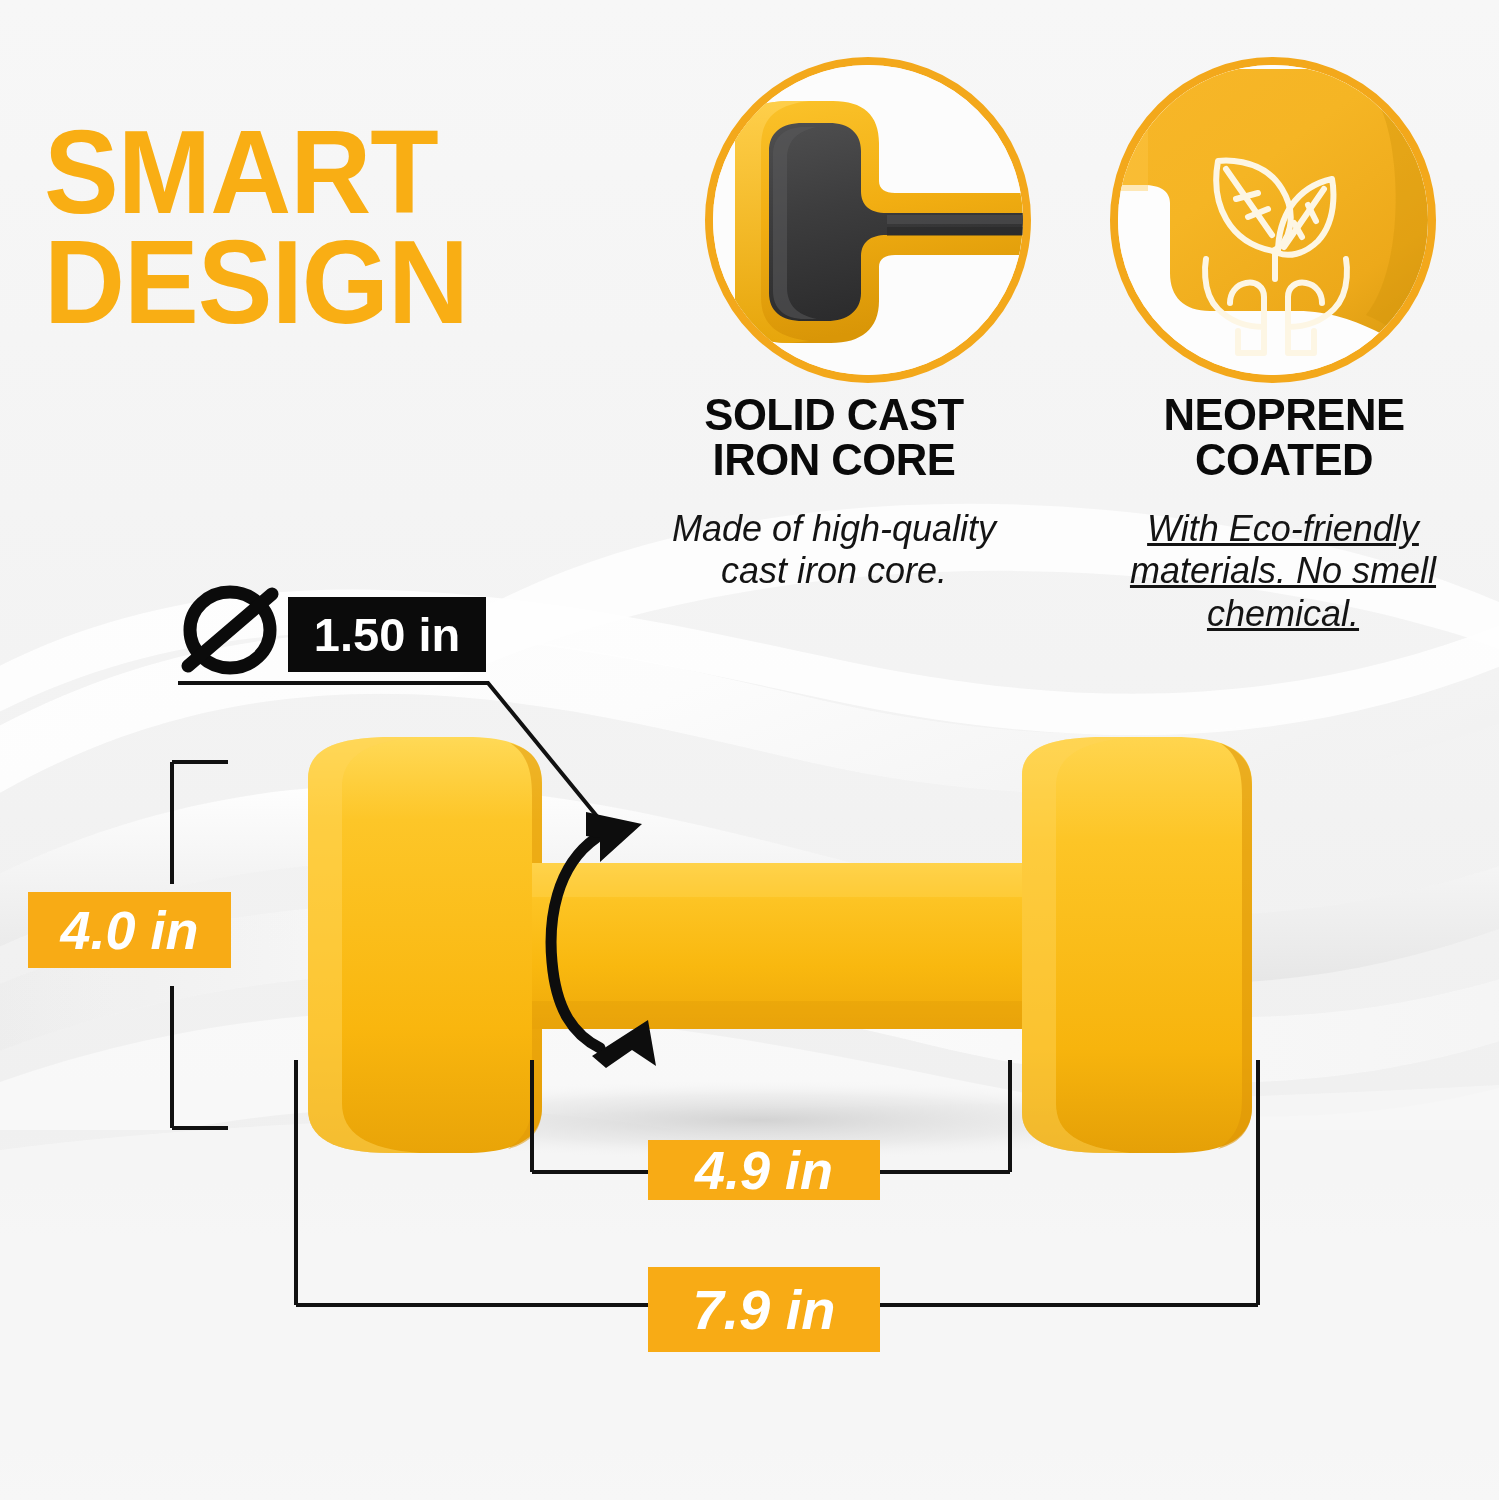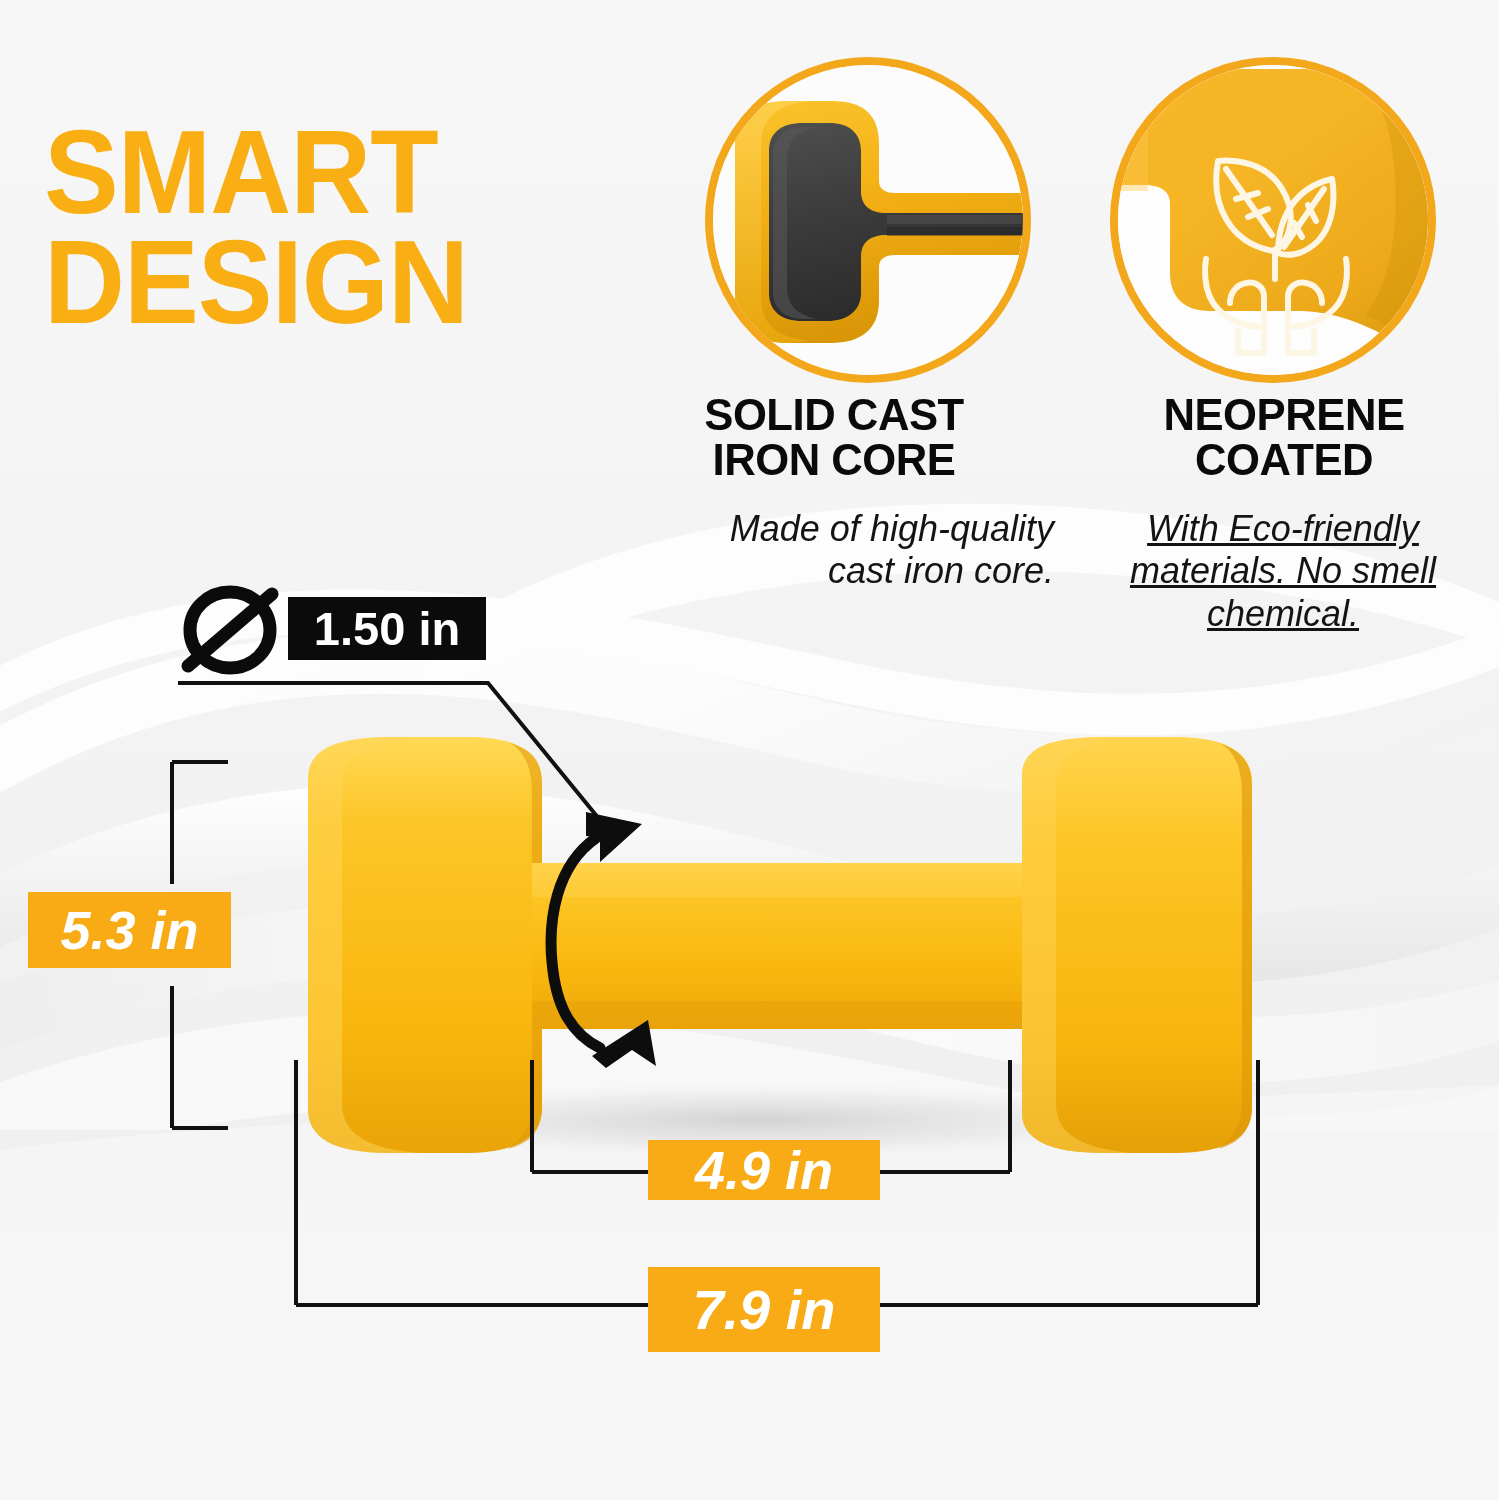--- a/index.html
+++ b/index.html
@@ -249,21 +249,21 @@
                  L 90 256 C 68 256, 56 246, 56 228 Z" fill="url(#coreG)"></path>
 
         <path d="M 60 90 C 60 72, 72 62, 92 62 L 104 62 C 84 66, 74 76, 74 94
                  L 74 222 C 74 240, 84 250, 104 254 L 92 254 C 72 254, 60 244, 60 226 Z" fill="#5a5a5b" opacity="0.55"></path>
         <rect x="174" y="150" width="136" height="9" fill="#565657" opacity="0.5"></rect>
         <rect x="174" y="162" width="136" height="9" fill="#232324" opacity="0.45"></rect>
       </svg>
     </div>
     <div class="feat-title" style="left:624px;top:392px;width:420px;">SOLID CAST
 IRON CORE</div>
-    <div class="feat-body" style="left:614px;top:508px;width:440px;text-align:right;">Made of high-quality
+    <div class="feat-body" style="left:614px;top:508px;width:440px;">Made of high-quality
 cast iron core.</div>
   </div>
 
   <div class="feat">
     <div class="circle" style="left:1110px;top:57px;">
       <svg class="circle-inner" width="310" height="310" viewBox="0 0 310 310">
         <rect x="0" y="0" width="310" height="310" fill="#fdfdfd"></rect>
 
         <path d="M 30 4 L 310 4 L 310 300 C 310 300, 250 246, 180 246
                  L 92 246 C 66 246, 52 232, 52 208 L 52 138 C 52 126, 42 120, 26 120
@@ -303,21 +303,21 @@
     <div class="feat-body" style="left:1084px;top:508px;width:398px;text-decoration:underline;">With Eco-friendly
 materials. No smell
 chemical.</div>
   </div>
 
   <svg class="dia-symbol" style="left:176px;top:576px;" width="108" height="108" viewBox="0 0 108 108">
     <ellipse cx="54" cy="54" rx="40" ry="38" fill="none" stroke="#0b0b0b" stroke-width="13"></ellipse>
     <line x1="12" y1="90" x2="96" y2="18" stroke="#0b0b0b" stroke-width="13" stroke-linecap="round"></line>
   </svg>
 
-  <div class="badge dark" style="left:288px;top:597px;width:198px;height:63px;font-size:47px;">1.50 in</div>
-
-  <div class="badge amber" style="left:28px;top:892px;width:203px;height:76px;font-size:54px;">5.3 in</div>
+  <div class="badge dark" style="left:288px;top:597px;width:198px;height:75px;font-size:47px;">1.50 in</div>
+
+  <div class="badge amber" style="left:28px;top:892px;width:203px;height:76px;font-size:54px;">4.0 in</div>
 
   <div class="badge amber" style="left:648px;top:1140px;width:232px;height:60px;font-size:54px;">4.9 in</div>
 
   <div class="badge amber" style="left:648px;top:1267px;width:232px;height:85px;font-size:56px;">7.9 in</div>
 
 </div>
 
 </body></html>

